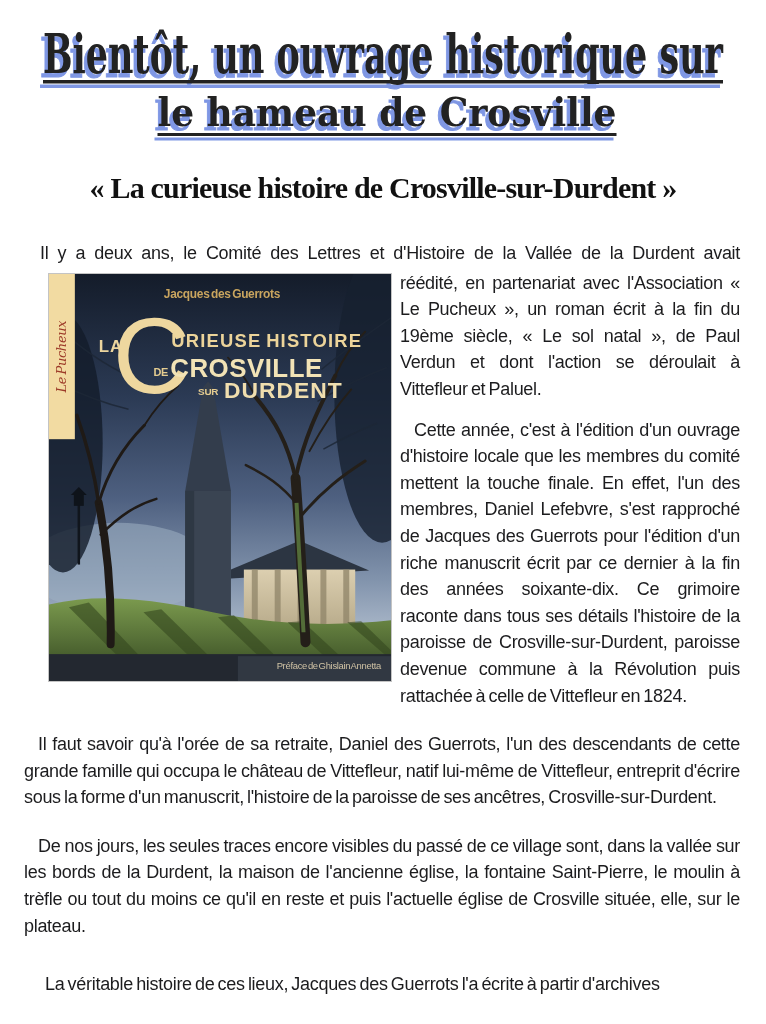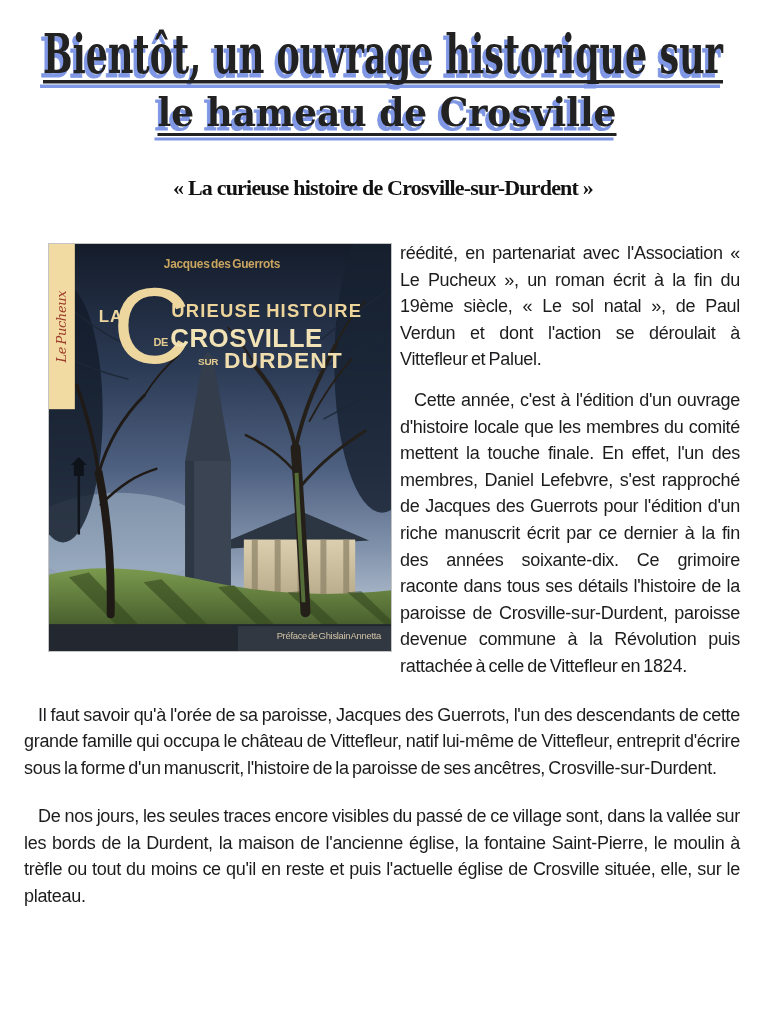--- a/index.html
+++ b/index.html
@@ -14,21 +14,21 @@
   
   .title-art { display:block; width:766px; height:152px; }
   .title-art text {
     font-family:"DejaVu Serif","Liberation Serif",serif;
     font-weight:bold;
   }
   
   .subtitle {
     font-family:"Liberation Serif",serif;
     font-weight:bold;
-    font-size:22px;
+    font-size:30px;
     line-height:30px;
     letter-spacing:-0.8px;
     text-align:center;
     color:#111111;
     margin-top:21px;
   }
   
   .article {
     margin:37px 26px 0 24px;
     font-size:18px;
@@ -66,20 +66,21 @@
   <text x="383" y="73" text-anchor="middle" textLength="680" lengthAdjust="spacingAndGlyphs" font-size="55" fill="#222222">Bientôt, un ouvrage historique sur</text>
   <rect x="43" y="80" width="680" height="3.5" fill="#222222"></rect>
   <text x="387" y="126" text-anchor="middle" textLength="459" lengthAdjust="spacingAndGlyphs" font-size="39" fill="#222222">le hameau de Crosville</text>
   <rect x="157.5" y="133" width="459" height="3" fill="#222222"></rect>
 </svg>
 
 <h2 class="subtitle">« La curieuse histoire de Crosville-sur-Durdent »</h2>
 
 <div class="article">
 
+  <p class="p1a">Il y a deux ans, le Comité des Lettres et d'Histoire de la Vallée de la Durdent avait</p>
 
   <div class="cover">
     <svg viewBox="0 0 344 409" preserveAspectRatio="none" xmlns="http://www.w3.org/2000/svg">
       <defs>
         <linearGradient id="sky" x1="0" y1="0" x2="0" y2="1">
           <stop offset="0" stop-color="#141c2a"></stop>
           <stop offset="0.30" stop-color="#2b3a54"></stop>
           <stop offset="0.55" stop-color="#4e6080"></stop>
           <stop offset="0.75" stop-color="#8193ac"></stop>
           <stop offset="0.92" stop-color="#b7c3d2"></stop>
@@ -170,15 +171,16 @@
       <text x="105" y="102" font-family="Liberation Sans, sans-serif" font-size="11" font-weight="bold" fill="#e4cc90">DE</text>
       <text x="122" y="104" font-family="Liberation Sans, sans-serif" font-size="26" font-weight="bold" letter-spacing="0.5" fill="#f2e3b6">CROSVILLE</text>
       <text x="150" y="122" font-family="Liberation Sans, sans-serif" font-size="10" font-weight="bold" fill="#e4cc90">SUR</text>
       <text x="176" y="125" font-family="Liberation Sans, sans-serif" font-size="23" font-weight="bold" letter-spacing="1" fill="#f0deae">DURDENT</text>
       <text x="334" y="397" text-anchor="end" font-family="Liberation Sans, sans-serif" font-size="9.5" fill="#cfc2a4">Préface de Ghislain Annetta</text>
     </svg>
   </div>
 
   <p class="p1b">réédité, en partenariat avec l'Association « Le Pucheux », un roman écrit à la fin du 19ème siècle, « Le sol natal », de Paul Verdun et dont l'action se déroulait à Vittefleur et Paluel.</p>
   <p class="p2">Cette année, c'est à l'édition d'un ouvrage d'histoire locale que les membres du comité mettent la touche finale. En effet, l'un des membres, Daniel Lefebvre, s'est rapproché de Jacques des Guerrots pour l'édition d'un riche manuscrit écrit par ce dernier à la fin des années soixante-dix. Ce grimoire raconte dans tous ses détails l'histoire de la paroisse de Crosville-sur-Durdent, paroisse devenue commune à la Révolution puis rattachée à celle de Vittefleur en 1824.</p>
-  <p class="p3">Il faut savoir qu'à l'orée de sa paroisse, Jacques des Guerrots, l'un des descendants de cette grande famille qui occupa le château de Vittefleur, natif lui-même de Vittefleur, entreprit d'écrire sous la forme d'un manuscrit, l'histoire de la paroisse de ses ancêtres, Crosville-sur-Durdent.</p>
+  <p class="p3">Il faut savoir qu'à l'orée de sa retraite, Daniel des Guerrots, l'un des descendants de cette grande famille qui occupa le château de Vittefleur, natif lui-même de Vittefleur, entreprit d'écrire sous la forme d'un manuscrit, l'histoire de la paroisse de ses ancêtres, Crosville-sur-Durdent.</p>
   <p class="p4">De nos jours, les seules traces encore visibles du passé de ce village sont, dans la vallée sur les bords de la Durdent, la maison de l'ancienne église, la fontaine Saint-Pierre, le moulin à trèfle ou tout du moins ce qu'il en reste et puis l'actuelle église de Crosville située, elle, sur le plateau.</p>
+  <p class="p5">La véritable histoire de ces lieux, Jacques des Guerrots l'a écrite à partir d'archives</p>
 </div>
 
 </body></html>

